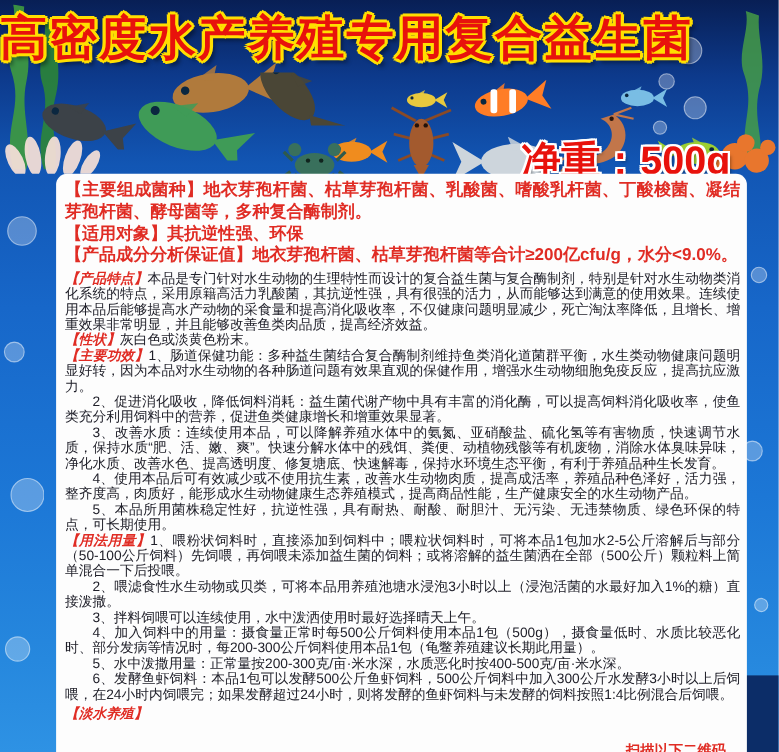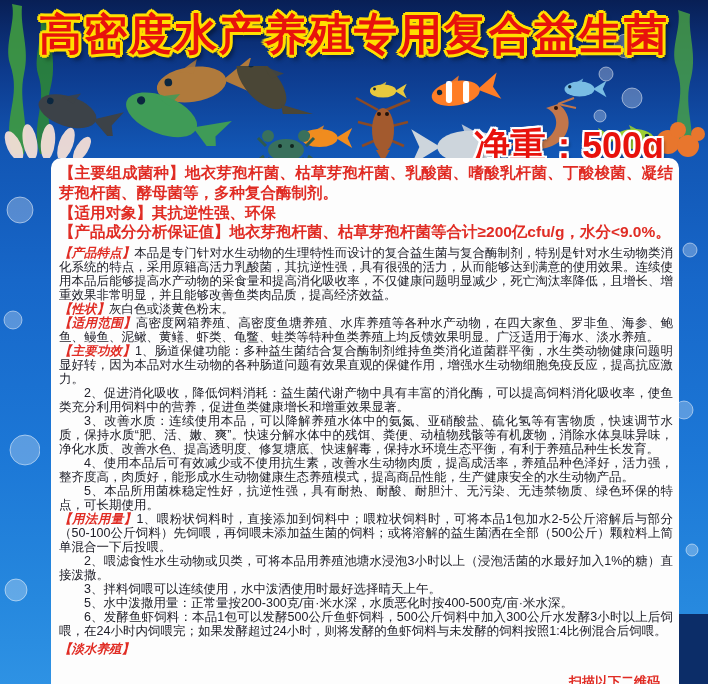--- a/index.html
+++ b/index.html
@@ -4,21 +4,21 @@
 <style>
   html,body{margin:0;padding:0;}
   .poster{
     position:relative;width:708px;height:684px;overflow:hidden;
     font-family:"Liberation Sans","DejaVu Sans",sans-serif;
     background:linear-gradient(180deg,#081f55 0px,#0d3a8c 70px,#1256b4 150px,#1767c9 280px,#1c77d6 450px,#2688de 600px,#2e92e4 684px);
   }
   
   .banner{position:absolute;left:0;top:0;width:708px;height:158px;}
   .title{
-    position:absolute;left:0;top:6px;width:100%;text-align:center;
+    position:absolute;left:0;top:6px;width:100%;text-align:left;
     font-size:43px;font-weight:bold;letter-spacing:2px;color:#e8120c;white-space:nowrap;
     text-shadow:-2px -2px 0 #ffdf00,2px -2px 0 #ffdf00,-2px 2px 0 #ffdf00,2px 2px 0 #ffdf00,
                 -3px 0 0 #ffdf00,3px 0 0 #ffdf00,0 -3px 0 #ffdf00,0 3px 0 #ffdf00,
                 4px 5px 4px rgba(0,0,0,.45);
   }
   .net-weight{
     position:absolute;right:44px;top:122px;font-size:36px;font-weight:bold;color:#e8120c;white-space:nowrap;
     text-shadow:-2px -2px 0 #fff,2px -2px 0 #fff,-2px 2px 0 #fff,2px 2px 0 #fff,
                 -2px 0 0 #fff,2px 0 0 #fff,0 -2px 0 #fff,0 2px 0 #fff,3px 3px 3px rgba(0,0,0,.35);
   }
@@ -194,31 +194,31 @@
     <p class="redline"><span>【主要组成菌种】</span><span>地衣芽孢杆菌、枯草芽孢杆菌、乳酸菌、嗜酸乳杆菌、丁酸梭菌、凝结芽孢杆菌、酵母菌等，多种复合酶制剂。</span></p>
 
     <p class="redline"><span>【适用对象】</span><span>其抗逆性强、环保</span></p>
 
     <p class="redline"><span>【产品成分分析保证值】</span><span>地衣芽孢杆菌、枯草芽孢杆菌等合计≥200亿cfu/g，水分&lt;9.0%。</span></p>
 
     <p class="body gap-top"><span class="lbl">【产品特点】</span><span>本品是专门针对水生动物的生理特性而设计的复合益生菌与复合酶制剂，特别是针对水生动物类消化系统的特点，采用原籍高活力乳酸菌，其抗逆性强，具有很强的活力，从而能够达到满意的使用效果。连续使用本品后能够提高水产动物的采食量和提高消化吸收率，不仅健康问题明显减少，死亡淘汰率降低，且增长、增重效果非常明显，并且能够改善鱼类肉品质，提高经济效益。</span></p>
 
     <p class="body"><span class="lbl">【性状】</span><span>灰白色或淡黄色粉末。</span></p>
 
-    <p class="body"><span class="lbl">【适用范围】</span><span>高密度网箱养殖、高密度鱼塘养殖、水库养殖等各种水产动物，在四大家鱼、罗非鱼、海参、鲍鱼、鳗鱼、泥鳅、黄鳝、虾类、龟鳖、蛙类等特种鱼类养殖上均反馈效果明显。广泛适用于海水、淡水养殖。</span></p>
 
     <p class="body"><span class="lbl">【主要功效】</span><span>1、肠道保健功能：多种益生菌结合复合酶制剂维持鱼类消化道菌群平衡，水生类动物健康问题明显好转，因为本品对水生动物的各种肠道问题有效果直观的保健作用，增强水生动物细胞免疫反应，提高抗应激力。</span></p>
     <p class="body indent">2、促进消化吸收，降低饲料消耗：益生菌代谢产物中具有丰富的消化酶，可以提高饲料消化吸收率，使鱼类充分利用饲料中的营养，促进鱼类健康增长和增重效果显著。</p>
     <p class="body indent">3、改善水质：连续使用本品，可以降解养殖水体中的氨氮、亚硝酸盐、硫化氢等有害物质，快速调节水质，保持水质“肥、活、嫩、爽”。快速分解水体中的残饵、粪便、动植物残骸等有机废物，消除水体臭味异味，净化水质、改善水色、提高透明度、修复塘底、快速解毒，保持水环境生态平衡，有利于养殖品种生长发育。</p>
     <p class="body indent">4、使用本品后可有效减少或不使用抗生素，改善水生动物肉质，提高成活率，养殖品种色泽好，活力强，整齐度高，肉质好，能形成水生动物健康生态养殖模式，提高商品性能，生产健康安全的水生动物产品。</p>
     <p class="body indent">5、本品所用菌株稳定性好，抗逆性强，具有耐热、耐酸、耐胆汁、无污染、无违禁物质、绿色环保的特点，可长期使用。</p>
 
     <p class="body"><span class="lbl">【用法用量】</span><span>1、喂粉状饲料时，直接添加到饲料中；喂粒状饲料时，可将本品1包加水2-5公斤溶解后与部分（50-100公斤饲料）先饲喂，再饲喂未添加益生菌的饲料；或将溶解的益生菌洒在全部（500公斤）颗粒料上简单混合一下后投喂。</span></p>
     <p class="body indent">2、喂滤食性水生动物或贝类，可将本品用养殖池塘水浸泡3小时以上（浸泡活菌的水最好加入1%的糖）直接泼撒。</p>
     <p class="body indent">3、拌料饲喂可以连续使用，水中泼洒使用时最好选择晴天上午。</p>
+    <p class="body indent">4、加入饲料中的用量：摄食量正常时每500公斤饲料使用本品1包（500g），摄食量低时、水质比较恶化时、部分发病等情况时，每200-300公斤饲料使用本品1包（龟鳖养殖建议长期此用量）。</p>
     <p class="body indent">5、水中泼撒用量：正常量按200-300克/亩·米水深，水质恶化时按400-500克/亩·米水深。</p>
     <p class="body indent">6、发酵鱼虾饲料：本品1包可以发酵500公斤鱼虾饲料，500公斤饲料中加入300公斤水发酵3小时以上后饲喂，在24小时内饲喂完；如果发酵超过24小时，则将发酵的鱼虾饲料与未发酵的饲料按照1:4比例混合后饲喂。</p>
 
     <p class="body lbl gap-top">【淡水养殖】</p>
 
   </div>
 
   <div class="scan-note">扫描以下二维码</div>
 </div>
 

